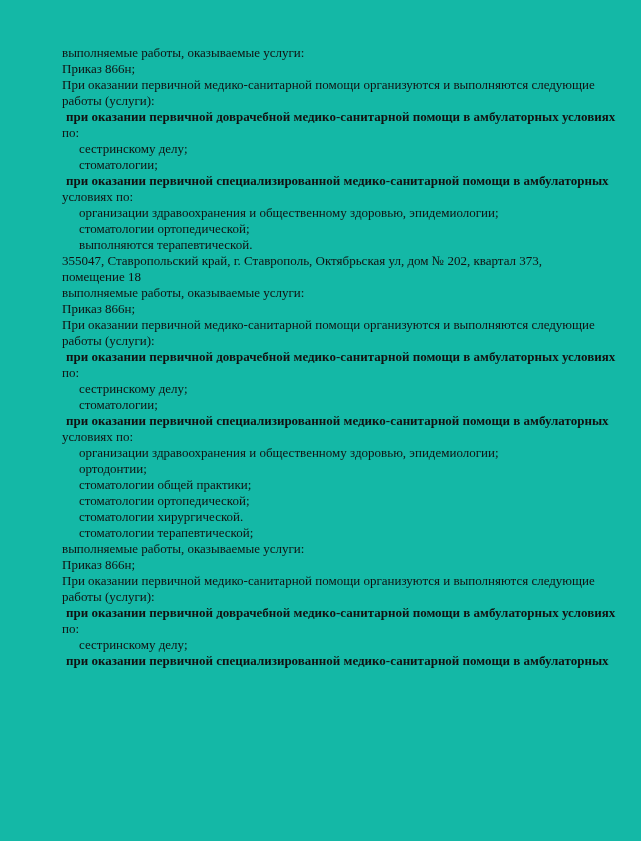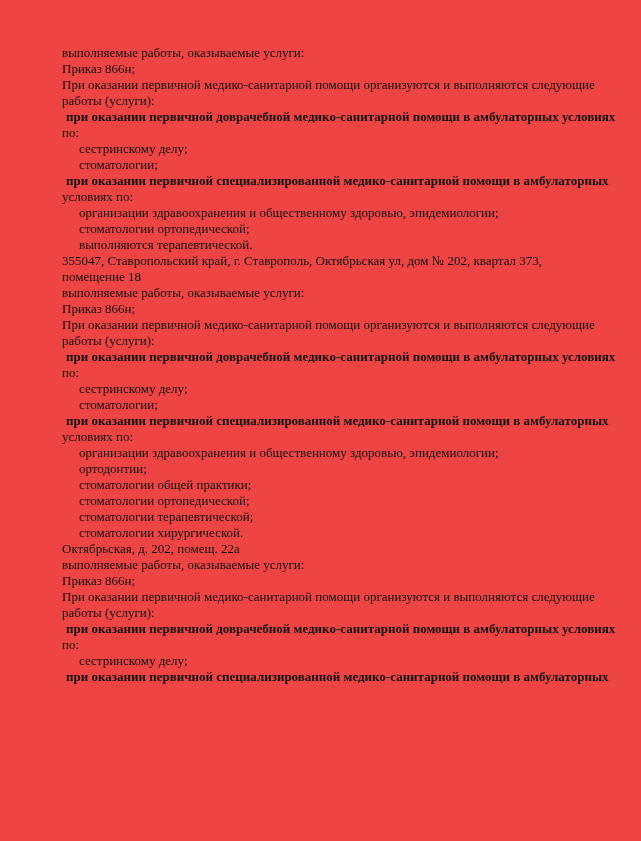--- a/index.html
+++ b/index.html
@@ -3,21 +3,21 @@
 <meta charset="utf-8">
 <style>
   html, body {
     margin: 0;
     padding: 0;
   }
   .page {
     position: relative;
     width: 641px;
     height: 841px;
-    background: #ef4444;
+    background: #14b8a6;
     overflow: hidden;
     font-family: "Liberation Serif", "DejaVu Serif", serif;
   }
   .doc {
     position: absolute;
     top: 45px;
     left: 62px;
     right: 30px;
     color: #111111;
     font-size: 13px;
@@ -63,25 +63,24 @@
         <div class="line indent-1">при оказании первичной доврачебной медико-санитарной помощи в амбулаторных условиях</div>
         <div class="line indent-0">по:</div>
         <div class="line indent-2">сестринскому делу;</div>
         <div class="line indent-2">стоматологии;</div>
         <div class="line indent-1">при оказании первичной специализированной медико-санитарной помощи в амбулаторных</div>
         <div class="line indent-0">условиях по:</div>
         <div class="line indent-2">организации здравоохранения и общественному здоровью, эпидемиологии;</div>
         <div class="line indent-2">ортодонтии;</div>
         <div class="line indent-2">стоматологии общей практики;</div>
         <div class="line indent-2">стоматологии ортопедической;</div>
+        <div class="line indent-2">стоматологии хирургической.</div>
         <div class="line indent-2">стоматологии терапевтической;</div>
-        <div class="line indent-2">стоматологии хирургической.</div>
       </div>
       <div class="section">
-        <div class="line indent-0">Октябрьская, д. 202, помещ. 22а</div>
         <div class="line indent-0">выполняемые работы, оказываемые услуги:</div>
         <div class="line indent-0">Приказ 866н;</div>
         <div class="line indent-0">При оказании первичной медико-санитарной помощи организуются и выполняются следующие</div>
         <div class="line indent-0">работы (услуги):</div>
         <div class="line indent-1">при оказании первичной доврачебной медико-санитарной помощи в амбулаторных условиях</div>
         <div class="line indent-0">по:</div>
         <div class="line indent-2">сестринскому делу;</div>
         <div class="line indent-1">при оказании первичной специализированной медико-санитарной помощи в амбулаторных</div>
       </div>
     </div>

